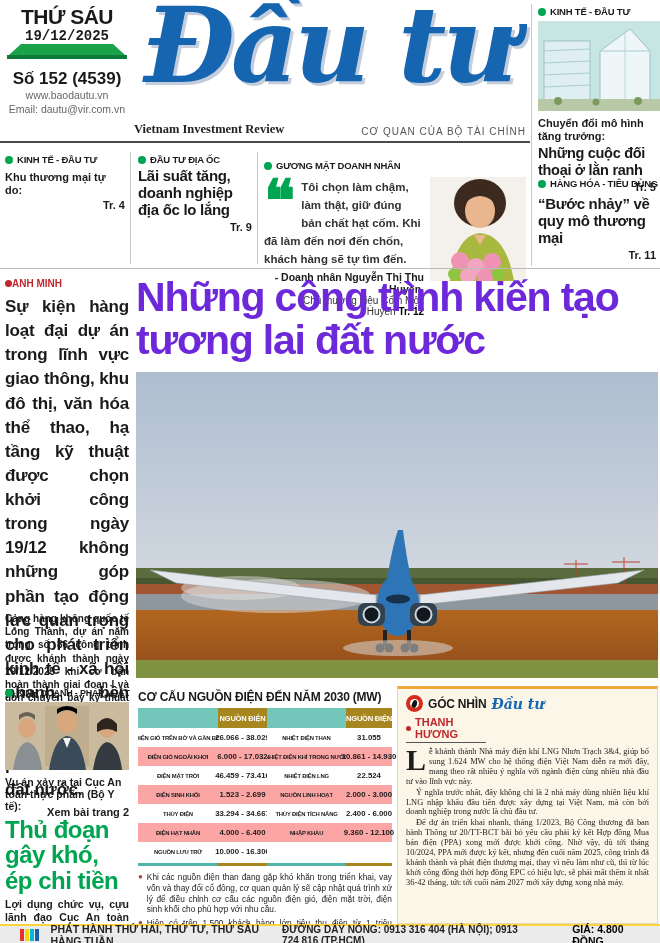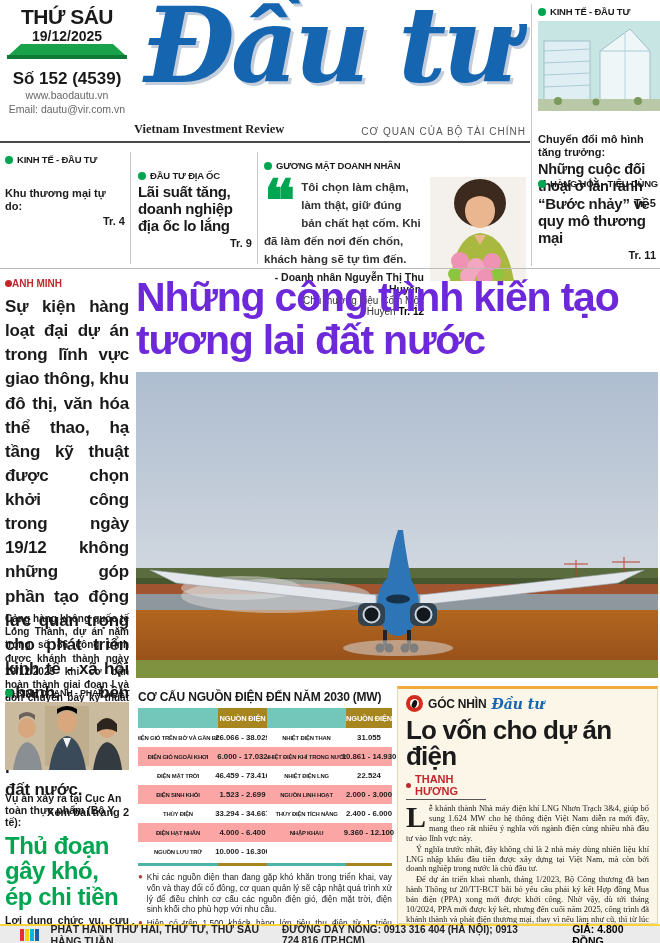--- a/index.html
+++ b/index.html
@@ -2,36 +2,36 @@
 <html><head>
 <meta charset="utf-8">
 <style>
   html,body{margin:0;padding:0;background:#fff;}
   body{width:660px;height:943px;font-family:"Liberation Sans",sans-serif;color:#1a1a1a;position:relative;overflow:hidden;}
   .abs{position:absolute;}
   .jt{text-align:justify;}
   
   .datebox{left:6px;top:5px;width:122px;text-align:center;}
   .weekday{font-size:21px;font-weight:800;letter-spacing:-.5px;}
-  .dateline{font-size:14px;font-weight:600;margin-top:-1px;}
+  .dateline{font-size:14px;font-weight:600;margin-top:-1px;font-family:Liberation Mono, monospace;}
   .trap{width:0;height:0;border-left:12px solid transparent;border-right:12px solid transparent;border-bottom:11px solid #19a24a;margin:0 auto;width:92px;box-sizing:content-box;position:relative;}
   .trapbar{width:120px;height:4px;background:#0e7a38;margin:0 auto;}
   .issue{font-size:17px;font-weight:800;margin-top:10px;}
   .contact{font-size:10.5px;color:#666;line-height:1.3;}
   .masthead{left:128px;top:-12px;width:402px;text-align:center;font-family:"DejaVu Serif","Liberation Serif",serif;font-style:italic;font-weight:bold;font-size:104px;line-height:1.12;color:#1565b0;text-shadow:3px 3px 0 rgba(125,145,175,.45);letter-spacing:-4px;}
   .mast-sub{left:134px;top:122px;width:392px;display:flex;justify-content:space-between;align-items:flex-end;}
   .vir{font-family:"Liberation Serif",serif;font-weight:bold;font-size:12.5px;color:#222;}
   .agency{font-size:10px;color:#555;letter-spacing:1px;}
   .head-rule{left:0;top:141px;width:530px;height:2px;background:#4a4a4a;}
   .vsep{width:1px;background:#c8c8c8;}
   
   .sec{display:flex;align-items:center;gap:4px;font-size:9.5px;font-weight:800;letter-spacing:-.2px;white-space:nowrap;}
   .dot{width:8px;height:8px;border-radius:50%;background:#00a551;flex:0 0 auto;}
   .reddot{width:7px;height:7px;background:#c0272d;flex:0 0 auto;}
-  .kicker{font-size:11px;font-weight:700;line-height:1.15;margin-top:22px;}
+  .kicker{font-size:11px;font-weight:700;line-height:1.15;margin-top:6px;}
   .ttl{font-size:14.5px;font-weight:800;line-height:1.12;letter-spacing:-.3px;margin-top:3px;}
   .pg{font-size:11px;font-weight:800;text-align:right;margin-top:3px;}
   
   .bldg{width:122px;height:90px;display:block;}
   
   .qmark{float:left;font-family:"DejaVu Serif",serif;font-weight:bold;color:#00a551;font-size:58px;line-height:40px;margin:4px 6px 0 0;}
   .qtext{font-size:11.5px;font-weight:700;color:#333;line-height:1.3;}
   .qattr{font-size:10.5px;font-weight:800;text-align:right;margin-top:4px;}
   .qattr2{font-size:10px;color:#333;text-align:right;margin-left:16px;}
   .qattr2 b{font-weight:800;color:#000;}
@@ -138,21 +138,21 @@
 
 <div class="abs" style="left:5px;top:154px;width:120px;">
   <div class="sec">
     <span class="dot"></span>
     <span>KINH TẾ - ĐẦU TƯ</span>
   </div>
   <div class="kicker">Khu thương mại tự do:</div>
   <div class="pg">Tr. 4</div>
 </div>
 
-<div class="abs" style="left:138px;top:170px;width:114px;">
+<div class="abs" style="left:138px;top:154px;width:114px;">
   <div class="sec">
     <span class="dot"></span>
     <span>ĐẦU TƯ ĐỊA ỐC</span>
   </div>
   <div class="ttl" style="font-size:15px;">Lãi suất tăng, doanh nghiệp địa ốc lo lắng</div>
   <div class="pg">Tr. 9</div>
 </div>
 
 <div class="abs" style="left:264px;top:160px;width:262px;">
   <div class="sec">
@@ -353,21 +353,20 @@
     </div>
   </div>
 </div>
 
 <div class="abs panel">
   <div class="op-head">
     <span class="op-logo"></span>
     <span class="op-brand">GÓC NHÌN</span>
     <span class="op-brandname">Đầu tư</span>
   </div>
-  <div class="op-hl">Lo vốn cho dự án điện</div>
   <div class="op-by">
     <span class="dot reddot" style="width:5px;height:5px;"></span>
     <span>THANH HƯƠNG</span>
   </div>
   <div class="op-body jt">
     <p class="first"><span class="dropcap">L</span><span>ễ khánh thành Nhà máy điện khí LNG Nhơn Trạch 3&amp;4, giúp bổ sung 1.624 MW cho hệ thống điện Việt Nam diễn ra mới đây, mang theo rất nhiều ý nghĩa với ngành điện cùng nhiều nhà đầu tư vào lĩnh vực này.</span></p>
     <p>Ý nghĩa trước nhất, đây không chỉ là 2 nhà máy dùng nhiên liệu khí LNG nhập khẩu đầu tiên được xây dựng tại Việt Nam, mà còn bởi doanh nghiệp trong nước là chủ đầu tư.</p>
     <p>Để dự án triển khai nhanh, tháng 1/2023, Bộ Công thương đã ban hành Thông tư 20/TT-BCT bãi bỏ yêu cầu phải ký kết Hợp đồng Mua bán điện (PPA) xong mới được khởi công. Nhờ vậy, dù tới tháng 10/2024, PPA mới được ký kết, nhưng đến cuối năm 2025, công trình đã khánh thành và phát điện thương mại, thay vì nếu làm như cũ, thì từ lúc khởi công đồng thời hợp đồng EPC có hiệu lực, sẽ phải mất thêm ít nhất 36-42 tháng, tức tới cuối năm 2027 mới xây dựng xong nhà máy.</p>
 
   </div>

